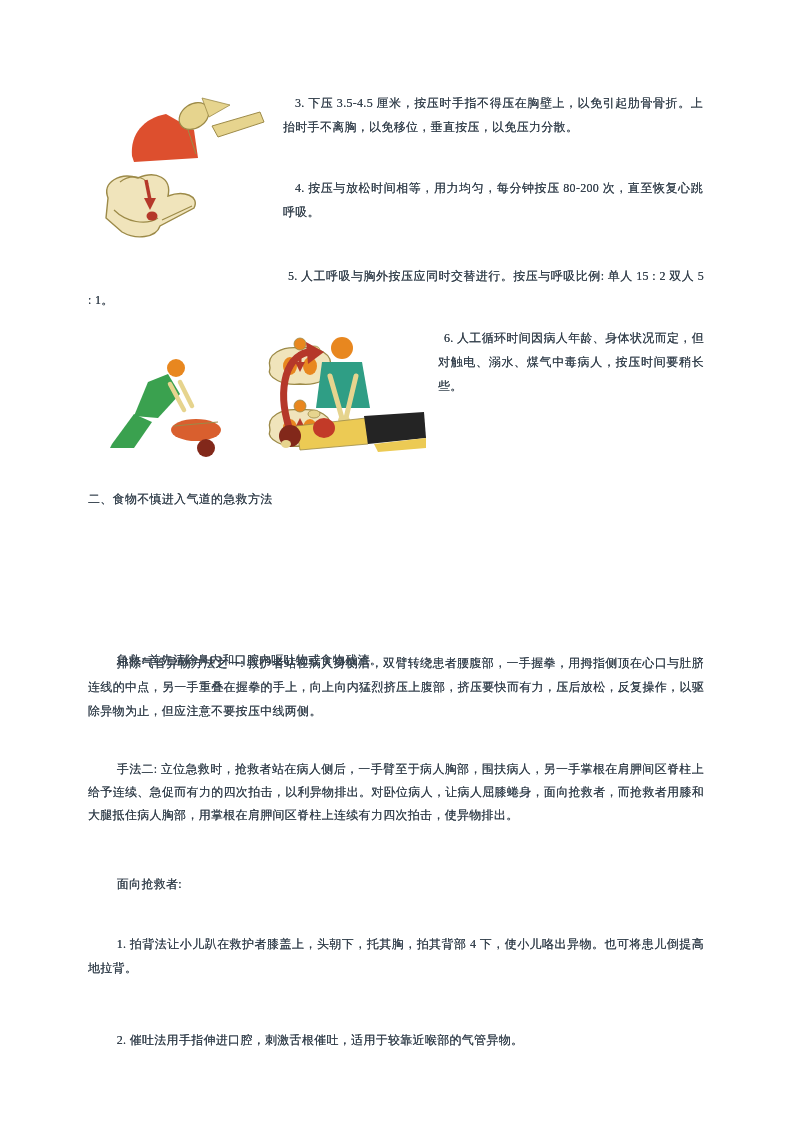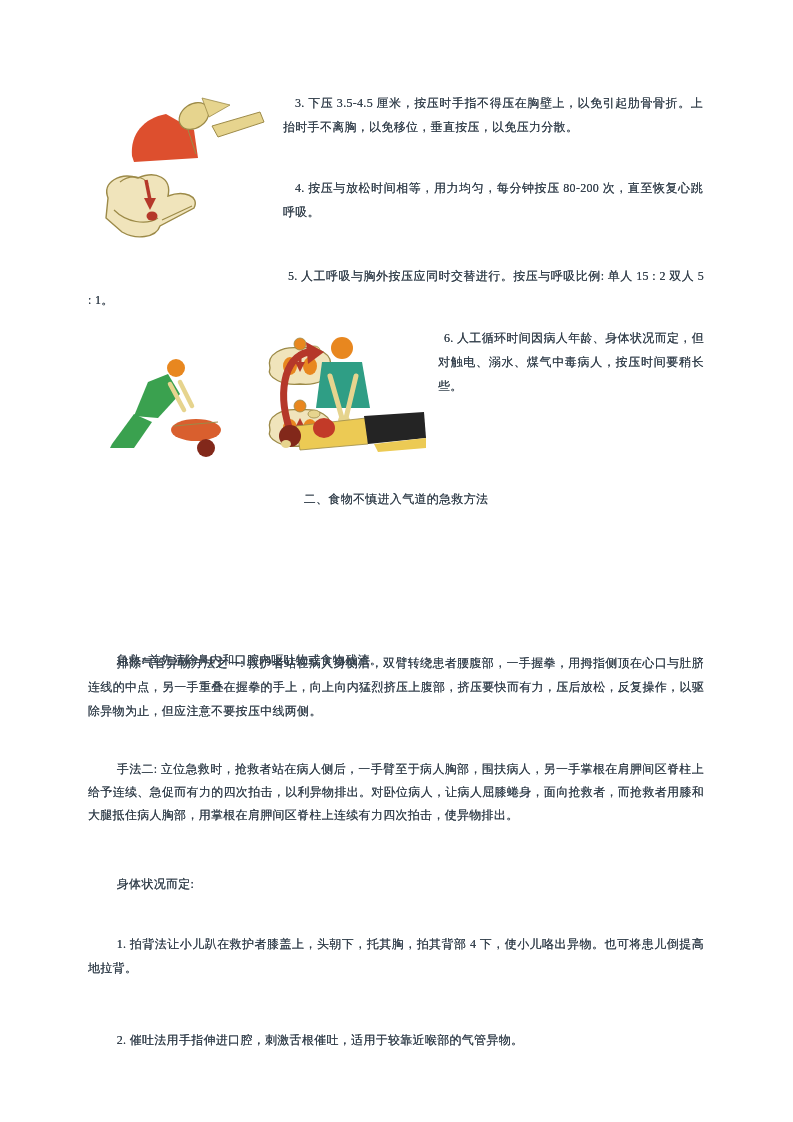--- a/index.html
+++ b/index.html
@@ -40,21 +40,21 @@
   }
   .indent1{text-indent:1em;}
   .indent2{text-indent:2.4em;}
   .fig{position:absolute;}
   #p3{left:283px;top:91px;width:420px;}
   #p4{left:283px;top:176px;width:420px;}
   #p5{left:88px;top:240px;width:616px;text-indent:200px;margin-top:24px;}
   #p6{left:438px;top:326px;width:266px;text-indent:0.5em;}
   #fig1{left:96px;top:90px;width:188px;height:152px;}
   #figs2{left:108px;top:332px;width:318px;height:142px;}
-  #h2{left:88px;top:487px;width:616px;text-align:center;}
+  #h2{left:88px;top:487px;width:616px;text-align:left;}
   #symptoms{left:88px;top:512px;width:616px;}
   #firstaid{left:88px;top:616px;width:616px;margin-top:32px;}
   #method1{left:88px;top:651px;width:616px;}
   #method2{left:88px;top:758px;width:616px;line-height:23px;}
   #childtitle{left:88px;top:872px;width:616px;}
   #child1{left:88px;top:910px;width:616px;margin-top:22px;}
   #child2{left:88px;top:1028px;width:616px;}
 </style>
 </head>
 <body>
@@ -125,17 +125,17 @@
       <ellipse cx="8" cy="112" rx="5" ry="4" fill="var(--fig-skin)"></ellipse>
     </g>
   </svg>
 
   <p id="p6" class="para">6. 人工循环时间因病人年龄、身体状况而定，但对触电、溺水、煤气中毒病人，按压时间要稍长些。</p>
 
   <p id="h2" class="para">二、食物不慎进入气道的急救方法</p>
   <p id="firstaid" class="para indent2">急救: 首先清除鼻内和口腔内呕吐物或食物残渣。</p>
   <p id="method2" class="para indent2">手法二: 立位急救时，抢救者站在病人侧后，一手臂至于病人胸部，围扶病人，另一手掌根在肩胛间区脊柱上给予连续、急促而有力的四次拍击，以利异物排出。对卧位病人，让病人屈膝蜷身，面向抢救者，而抢救者用膝和大腿抵住病人胸部，用掌根在肩胛间区脊柱上连续有力四次拍击，使异物排出。</p>
   <p id="method1" class="para indent2">排除气管异物方法之一: 救护者站在病人身侧后，双臂转绕患者腰腹部，一手握拳，用拇指侧顶在心口与肚脐连线的中点，另一手重叠在握拳的手上，向上向内猛烈挤压上腹部，挤压要快而有力，压后放松，反复操作，以驱除异物为止，但应注意不要按压中线两侧。</p>
-  <p id="childtitle" class="para indent2">身体状况而定:</p>
+  <p id="childtitle" class="para indent2">面向抢救者:</p>
   <p id="child1" class="para indent2">1. 拍背法让小儿趴在救护者膝盖上，头朝下，托其胸，拍其背部 4 下，使小儿咯出异物。也可将患儿倒提高地拉背。</p>
   <p id="child2" class="para indent2">2. 催吐法用手指伸进口腔，刺激舌根催吐，适用于较靠近喉部的气管异物。</p>
 
 </div>
 
 </body></html>

